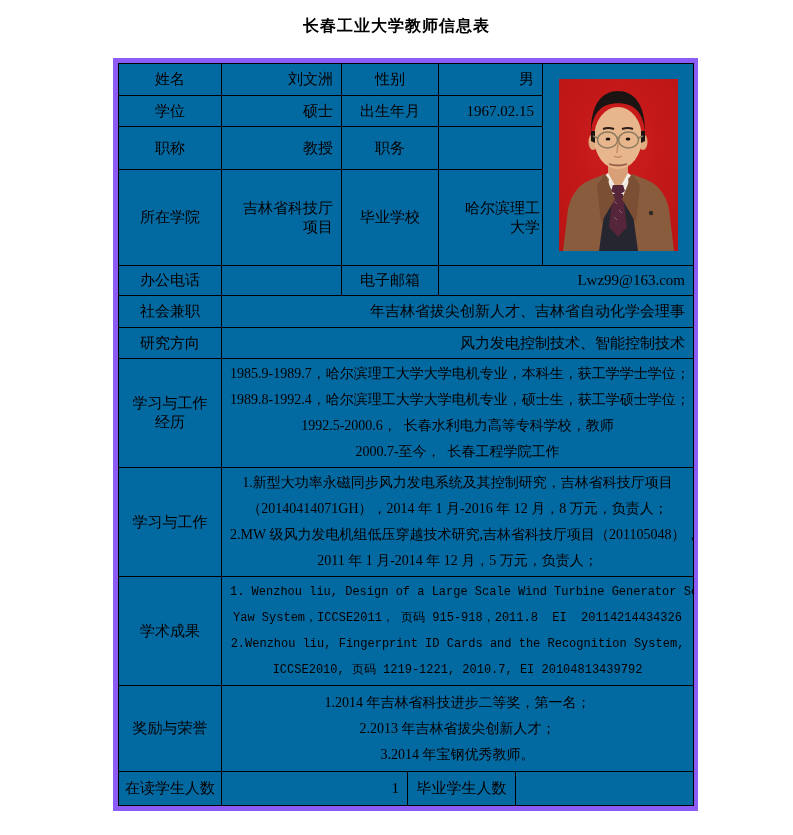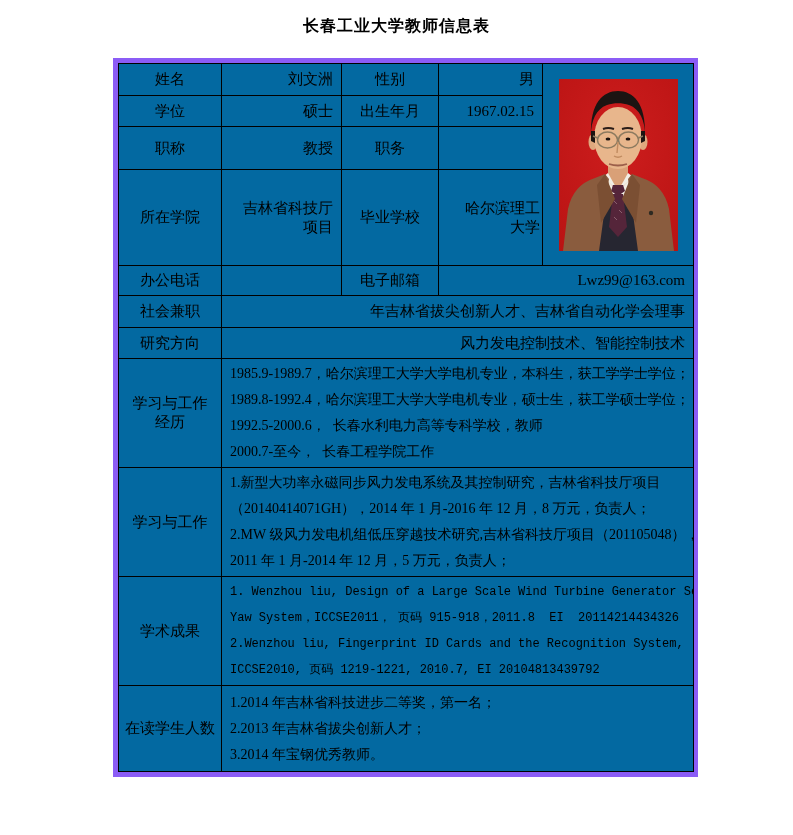--- a/index.html
+++ b/index.html
@@ -12,21 +12,21 @@
     letter-spacing:1px;
   }
   .form-wrap {
     position:absolute; left:113px; top:58px; width:575px;
     border:5px solid #8b5cf6; background:#0369a1;
   }
   table { border-collapse:collapse; table-layout:fixed; width:575px; }
   .t2,.t3 { margin-top:-1px; }
   td {
     border:1px solid #000; padding:0; vertical-align:middle;
-    overflow:hidden; font-size:15px; line-height:1.25;
+    overflow:hidden; font-size:15px; line-height:1.25;text-align:center;
   }
   td.lbl { text-align:center; }
   td.lbl.two { white-space:pre-line; }
   td.val { padding:2px 8px; text-align:right; }
   td.val.ctr { text-align:right; padding:2px 2px; white-space:pre-line; }
   td.multi {
     padding:2px 8px; font-size:14px; line-height:26px; white-space:pre;
     vertical-align:middle;
   }
   td.multi.eng {
@@ -167,23 +167,39 @@
 2011 年 1 月-2014 年 12 月，5 万元，负责人；</td>
     </tr>
     <tr style="height:106px">
       <td class="lbl">学术成果</td>
       <td class="multi eng" colspan="4">1. Wenzhou liu, Design of a Large Scale Wind Turbine Generator Set
 Yaw System，ICCSE2011， 页码 915-918，2011.8  EI  20114214434326
 2.Wenzhou liu, Fingerprint ID Cards and the Recognition System,
 ICCSE2010, 页码 1219-1221, 2010.7, EI 20104813439792</td>
     </tr>
     <tr style="height:86px">
-      <td class="lbl">在读学生人数</td>
+      <td class="lbl">奖励与荣誉</td>
       <td class="multi" colspan="4">1.2014 年吉林省科技进步二等奖，第一名；
 2.2013 年吉林省拔尖创新人才；
 3.2014 年宝钢优秀教师。</td>
     </tr>
   </tbody>
     </table>
 
+  <table class="t2">
+    <colgroup>
+        <col style="width:103px">
+        <col style="width:186px">
+        <col style="width:108px">
+        <col style="width:178px">
+      </colgroup>
+    <tbody>
+        <tr style="height:34px">
+      <td class="lbl">在读学生人数</td>
+      <td class="val">1</td>
+      <td class="lbl">毕业学生人数</td>
+      <td class="val"></td>
+    </tr>
+  </tbody>
+    </table>
 
 
 </div>
 
 </body></html>

